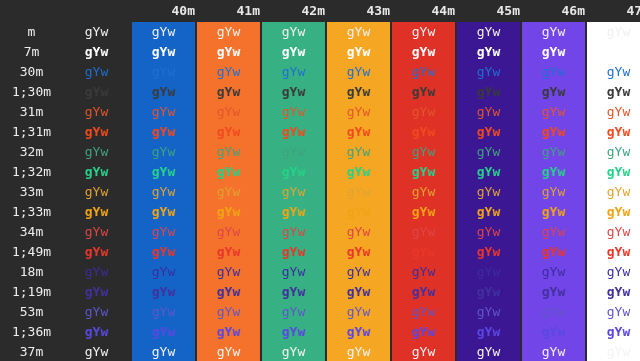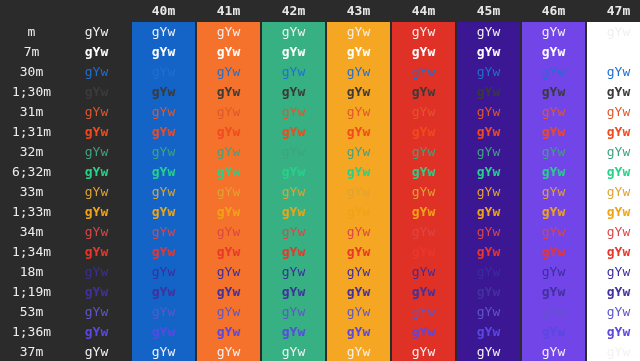--- a/index.html
+++ b/index.html
@@ -27,21 +27,21 @@
     padding: 0;
     margin: 0;
   }
   
   tr.header-row th {
     height: 22px;
     line-height: 22px;
     font-size: 13px;
     font-weight: bold;
     color: #e8e8e8;
-    text-align: center;
+    text-align: right;
     vertical-align: middle;
     background: #2b2b2b;
   }
   th.corner-pad { width: 63px; background:#2b2b2b; }
   th.corner-none { width: 67px; background:#2b2b2b; }
   th.col-head { width: 63px; }
   th.spacer-head { width: 2px; background:#2b2b2b; }
 
   
   tr.data-row td {
@@ -230,21 +230,21 @@
           <td class="spacer-cell"></td>
           <td class="" style="background: rgb(224, 49, 39); color: rgb(63, 163, 126);"><span class="sample">gYw</span></td>
           <td class="spacer-cell"></td>
           <td class="" style="background: rgb(59, 23, 147); color: rgb(63, 163, 126);"><span class="sample">gYw</span></td>
           <td class="spacer-cell"></td>
           <td class="" style="background: rgb(114, 69, 232); color: rgb(63, 163, 126);"><span class="sample">gYw</span></td>
           <td class="spacer-cell"></td>
           <td class="" style="background: rgb(255, 255, 255); color: rgb(63, 163, 126);"><span class="sample">gYw</span></td>
         </tr>
         <tr class="data-row">
-          <td class="rowlabel">6;32m</td>
+          <td class="rowlabel">1;32m</td>
           <td class="nobg-cell" style="background: rgb(43, 43, 43); color: rgb(38, 209, 138); font-weight: bold;"><span class="sample">gYw</span></td>
           <td class="spacer-cell"></td>
           <td class="" style="background: rgb(20, 100, 200); color: rgb(38, 209, 138); font-weight: bold;"><span class="sample">gYw</span></td>
           <td class="spacer-cell"></td>
           <td class="" style="background: rgb(244, 114, 43); color: rgb(38, 209, 138); font-weight: bold;"><span class="sample">gYw</span></td>
           <td class="spacer-cell"></td>
           <td class="" style="background: rgb(55, 177, 131); color: rgb(38, 209, 138); font-weight: bold;"><span class="sample">gYw</span></td>
           <td class="spacer-cell"></td>
           <td class="" style="background: rgb(245, 166, 35); color: rgb(38, 209, 138); font-weight: bold;"><span class="sample">gYw</span></td>
           <td class="spacer-cell"></td>
@@ -310,21 +310,21 @@
           <td class="spacer-cell"></td>
           <td class="" style="background: rgb(224, 49, 39); color: rgb(221, 70, 70);"><span class="sample">gYw</span></td>
           <td class="spacer-cell"></td>
           <td class="" style="background: rgb(59, 23, 147); color: rgb(221, 70, 70);"><span class="sample">gYw</span></td>
           <td class="spacer-cell"></td>
           <td class="" style="background: rgb(114, 69, 232); color: rgb(221, 70, 70);"><span class="sample">gYw</span></td>
           <td class="spacer-cell"></td>
           <td class="" style="background: rgb(255, 255, 255); color: rgb(221, 70, 70);"><span class="sample">gYw</span></td>
         </tr>
         <tr class="data-row">
-          <td class="rowlabel">1;34m</td>
+          <td class="rowlabel">1;49m</td>
           <td class="nobg-cell" style="background: rgb(43, 43, 43); color: rgb(232, 55, 42); font-weight: bold;"><span class="sample">gYw</span></td>
           <td class="spacer-cell"></td>
           <td class="" style="background: rgb(20, 100, 200); color: rgb(232, 55, 42); font-weight: bold;"><span class="sample">gYw</span></td>
           <td class="spacer-cell"></td>
           <td class="" style="background: rgb(244, 114, 43); color: rgb(232, 55, 42); font-weight: bold;"><span class="sample">gYw</span></td>
           <td class="spacer-cell"></td>
           <td class="" style="background: rgb(55, 177, 131); color: rgb(232, 55, 42); font-weight: bold;"><span class="sample">gYw</span></td>
           <td class="spacer-cell"></td>
           <td class="" style="background: rgb(245, 166, 35); color: rgb(232, 55, 42); font-weight: bold;"><span class="sample">gYw</span></td>
           <td class="spacer-cell"></td>

